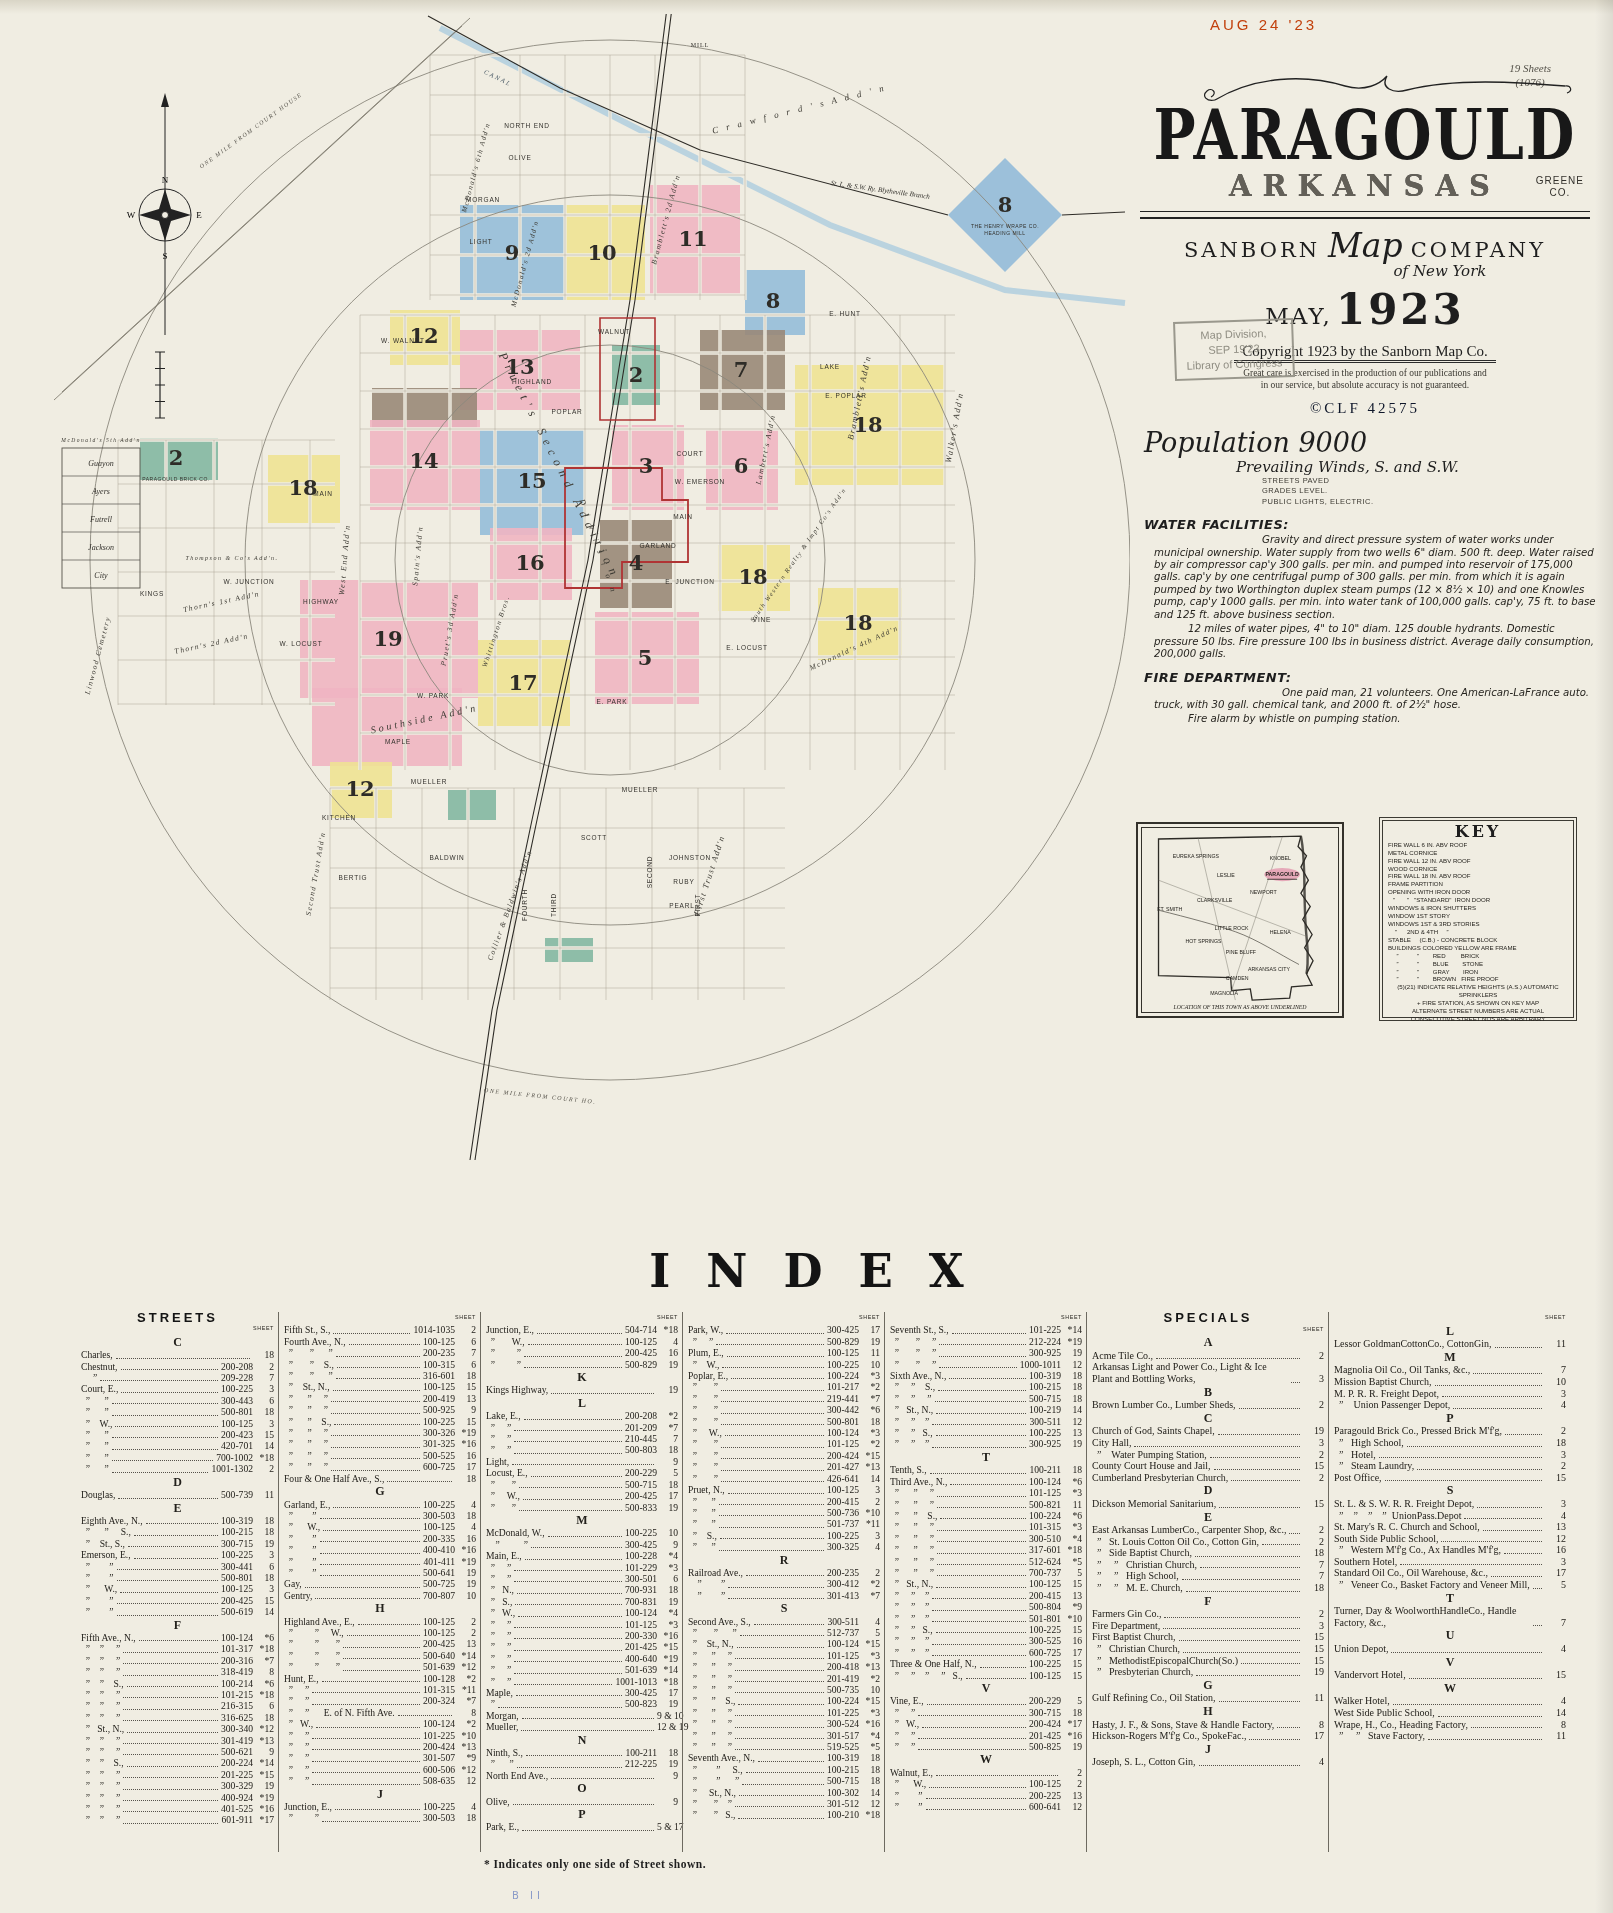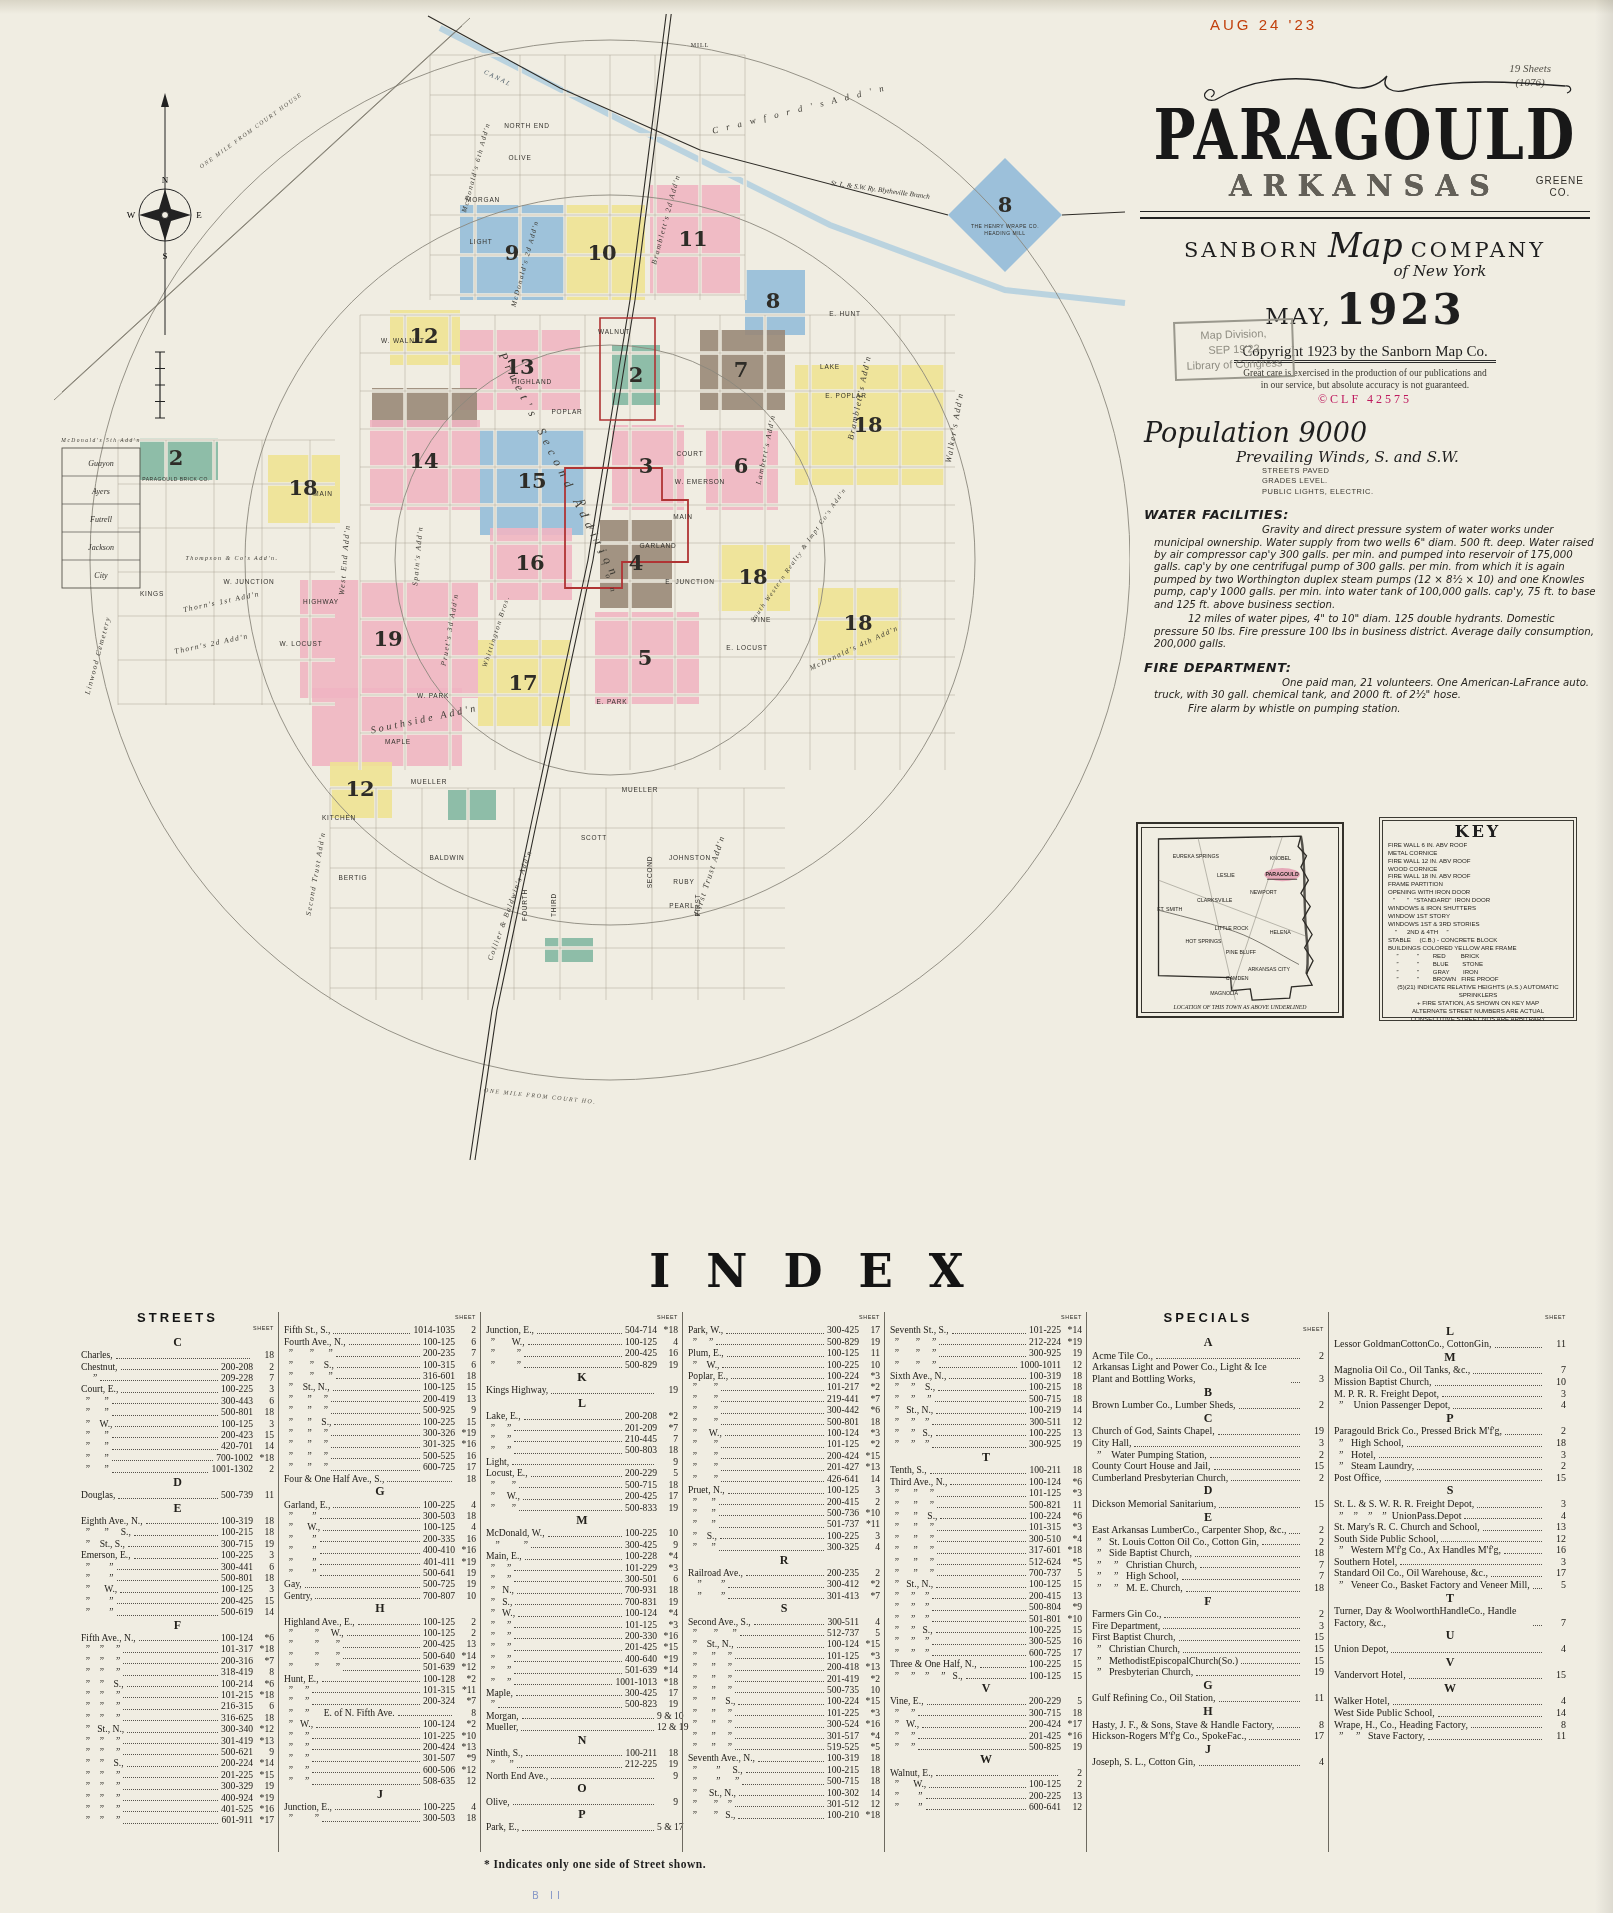--- a/index.html
+++ b/index.html
@@ -6,21 +6,21 @@
   .sheet{position:relative;width:1613px;height:1913px;background:#f0ede2;overflow:hidden;
          font-family:"Liberation Serif",serif;color:#1e1e1e;}
   .sheet::before{content:"";position:absolute;left:0;top:0;width:100%;height:14px;
          background:linear-gradient(#d9d5c6,#f0ede2);z-index:5;pointer-events:none;}
   .sheet::after{content:"";position:absolute;right:0;top:0;width:18px;height:100%;
          background:linear-gradient(90deg,rgba(0,0,0,0),rgba(0,0,0,.08));z-index:5;pointer-events:none;}
   .stamp-top{position:absolute;left:1210px;top:16px;color:#c2410c;font-family:"Liberation Sans",sans-serif;
          font-size:15px;letter-spacing:3px;text-align:center;}
   .sheets-note{position:absolute;right:62px;top:62px;text-align:center;font-style:italic;
          font-size:11px;color:#55524a;line-height:1.25;}
-  .bottom-mark{position:absolute;left:532px;top:1890px;color:#5570bb;opacity:.65;
+  .bottom-mark{position:absolute;left:512px;top:1890px;color:#5570bb;opacity:.65;
          font-family:"DejaVu Sans",sans-serif;font-size:10px;letter-spacing:4px;text-align:center;}
   #map-svg{position:absolute;left:0;top:0;width:1130px;height:1250px;}
 
   
   .title-block{position:absolute;left:1122px;top:72px;width:486px;text-align:center;}
   .tb-flourish{display:block;margin:0 auto;}
   .tb-city{font-family:"DejaVu Serif",serif;font-weight:bold;font-size:56px;letter-spacing:2px;
          transform:scaleY(1.22);line-height:1.05;color:#181818;}
   .tb-state-row{position:relative;}
   .tb-state{font-family:"DejaVu Serif",serif;font-weight:bold;font-size:29px;letter-spacing:11px;
@@ -32,21 +32,21 @@
   .tb-sanborn .s1{font-size:21px;letter-spacing:3px;font-family:"DejaVu Serif",serif;}
   .tb-sanborn .s2{font-family:"DejaVu Serif",serif;font-style:italic;font-size:33px;margin:0 4px;}
   .tb-sanborn .s4{display:block;font-style:italic;font-size:15px;margin:2px 0 0 150px;
          font-family:"DejaVu Serif",serif;}
   .tb-date{margin-top:10px;line-height:1;}
   .tb-date .d1{font-size:23px;letter-spacing:2px;font-family:"DejaVu Serif",serif;}
   .tb-date .d2{font-size:42px;font-weight:bold;font-family:"DejaVu Serif",serif;letter-spacing:3px;}
   .tb-copyright{font-size:15px;border-bottom:3px double #2c2c2c;display:inline-block;
          padding:0 8px 0 8px;margin-top:12px;}
   .tb-disclaimer{font-size:9.5px;width:252px;margin:5px auto 0 auto;line-height:1.25;color:#3a3831;}
-  .tb-clf{font-size:12px;letter-spacing:3px;color:#be185d;}
+  .tb-clf{font-size:15px;letter-spacing:3px;margin-top:8px;color:#0f172a;}
   .tb-stamp{position:absolute;left:52px;top:248px;border:2px solid #9a988d;color:#8f8d82;
          font-family:"Liberation Sans",sans-serif;font-size:11px;padding:5px 10px;
          transform:rotate(-2deg);line-height:1.35;text-align:center;}
   .tb-pop-block{text-align:left;margin-top:10px;padding-left:22px;}
   .tb-pop{font-family:"DejaVu Serif",serif;font-style:italic;font-size:27px;}
   .tb-winds{font-style:italic;font-size:15px;margin-left:92px;font-family:"DejaVu Serif",serif;}
   .tb-notes{font-size:7.5px;letter-spacing:.5px;margin-left:118px;line-height:1.45;
          font-family:"Liberation Sans",sans-serif;color:#3a3831;}
   .tb-heading{font-style:italic;font-weight:bold;font-size:13px;letter-spacing:.5px;margin-top:9px;
          font-family:"DejaVu Sans",sans-serif;}

